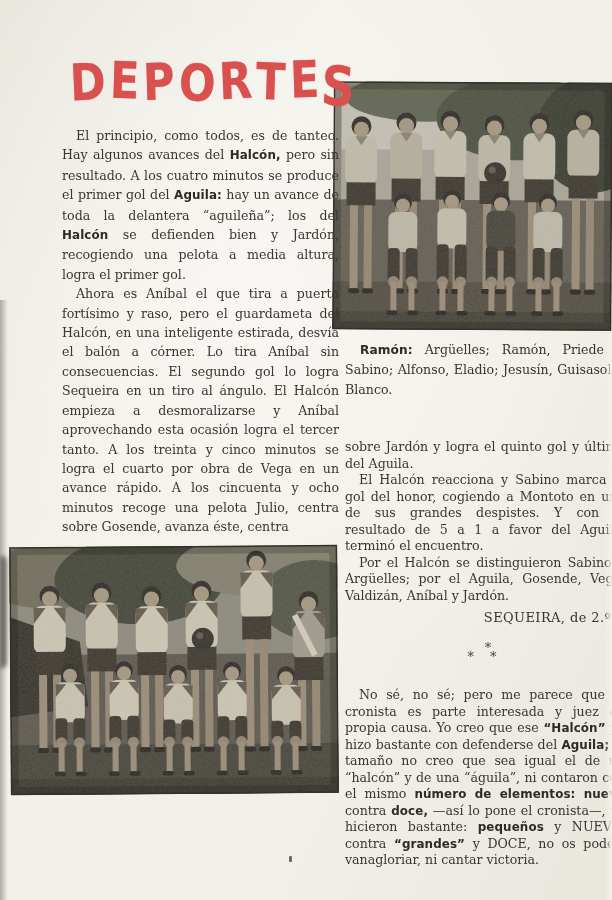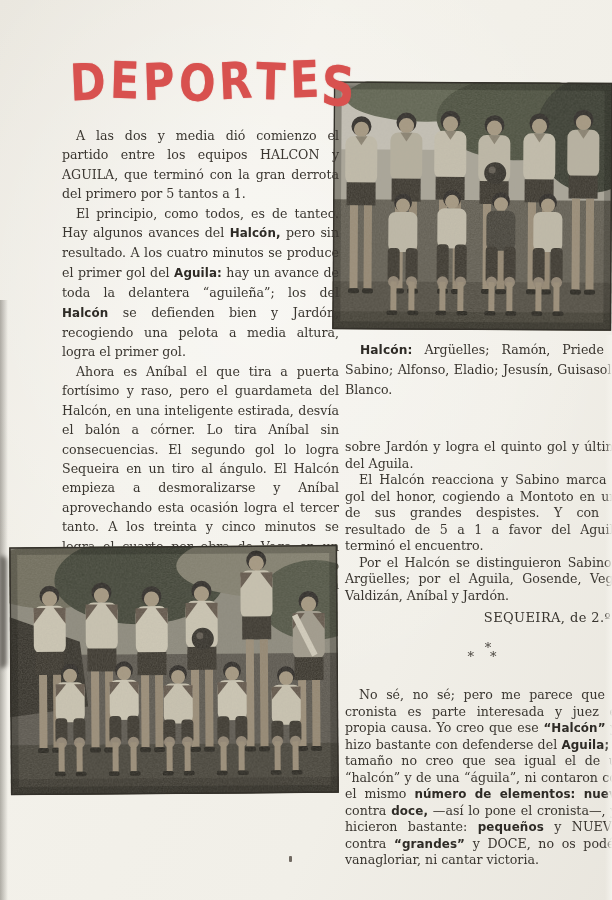--- a/index.html
+++ b/index.html
@@ -198,26 +198,25 @@
           <rect x="0" y="0" width="279" height="248" fill="#000" fill-opacity="0" filter="url(#grain-halcon)"></rect>
           <rect x="4" y="4" width="271" height="240" fill="none" stroke="rgba(25,22,16,0.22)" stroke-width="8"></rect>
           <rect x="0.75" y="0.75" width="277.5" height="246.5" fill="none" stroke="#33302a" stroke-width="1.5"></rect>
         </g>
     </svg>
   </figure>
 
   <h1 class="title"><span>D</span><span>E</span><span>P</span><span>O</span><span>R</span><span>T</span><span>E</span><span>S</span></h1>
 
   <section class="col-left">
-    <p class="para indent"><span>A las dos y media dió comienzo el partido entre los equipos HALCON y AGUILA, que terminó con la gran derrota del primero por 5 tantos a 1.</span></p>
     <p class="para indent"><span>El principio, como todos, es de tanteo. Hay algunos avances del </span><span class="bold">Halcón,</span><span> pero sin resultado. A los cuatro minutos se produce el primer gol del </span><span class="bold">Aguila:</span><span> hay un avance de toda la delantera “aguileña”; los del </span><span class="bold">Halcón</span><span> se defienden bien y Jardón, recogiendo una pelota a media altura, logra el primer gol.</span></p>
     <p class="para indent"><span>Ahora es Aníbal el que tira a puerta fortísimo y raso, pero el guardameta del Halcón, en una inteligente estirada, desvía el balón a córner. Lo tira Aníbal sin consecuencias. El segundo gol lo logra Sequeira en un tiro al ángulo. El Halcón empieza a desmoralizarse y Aníbal aprovechando esta ocasión logra el tercer tanto. A los treinta y cinco minutos se logra el cuarto por obra de Vega en un avance rápido. A los cincuenta y ocho minutos recoge una pelota Julio, centra sobre Gosende, avanza éste, centra</span></p>
   </section>
 
-  <p class="caption caption-halcon"><span class="bold">Halcón:</span><span> Argüelles; Ramón, Priede y Sabino; Alfonso, Eladio; Jesusín, Guisasola, Blanco.</span></p>
+  <p class="caption caption-halcon"><span class="bold">Ramón:</span><span> Argüelles; Ramón, Priede y Sabino; Alfonso, Eladio; Jesusín, Guisasola, Blanco.</span></p>
 
   <section class="col-right">
     <p class="para"><span>sobre Jardón y logra el quinto gol y último del Aguila.</span></p>
     <p class="para indent"><span>El Halcón reacciona y Sabino marca el gol del honor, cogiendo a Montoto en uno de sus grandes despistes. Y con el resultado de 5 a 1 a favor del Aguila, terminó el encuentro.</span></p>
     <p class="para indent"><span>Por el Halcón se distinguieron Sabino y Argüelles; por el Aguila, Gosende, Vega, Valdizán, Aníbal y Jardón.</span></p>
     <p class="sig">SEQUEIRA, de 2.º</p>
     <div class="asterism">
       <span class="ast-top">*</span>
       <span class="ast-bottom">* *</span>
     </div>

